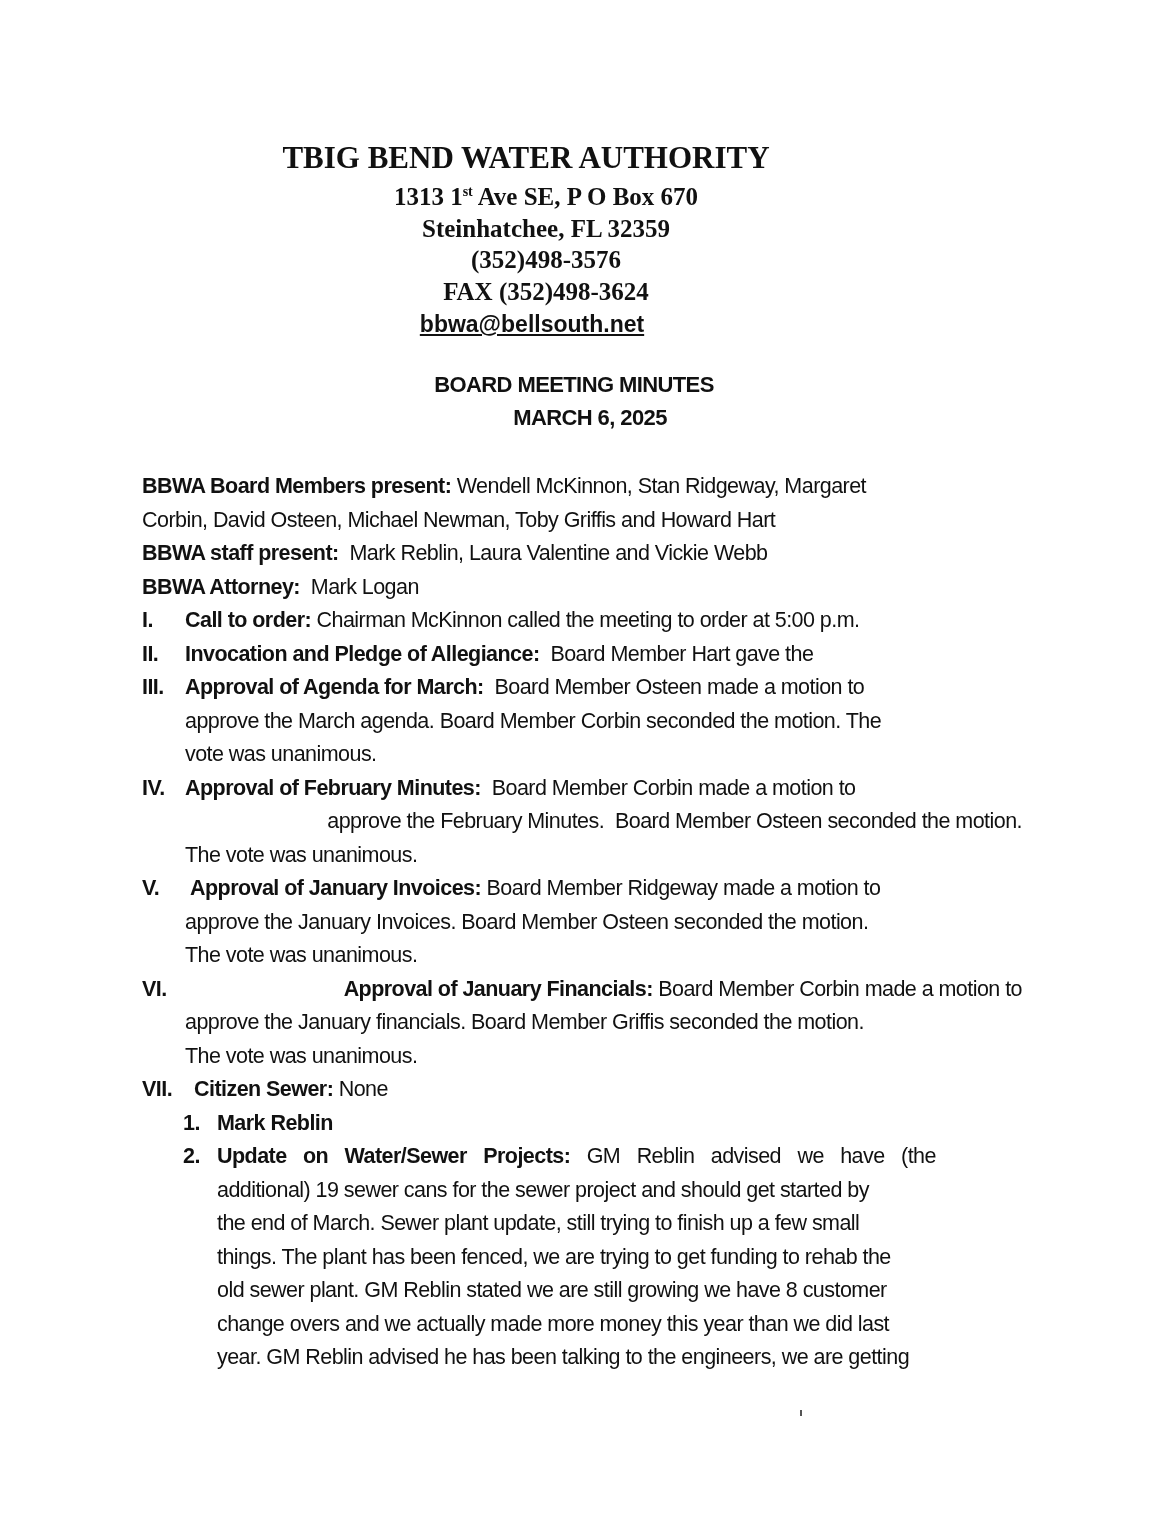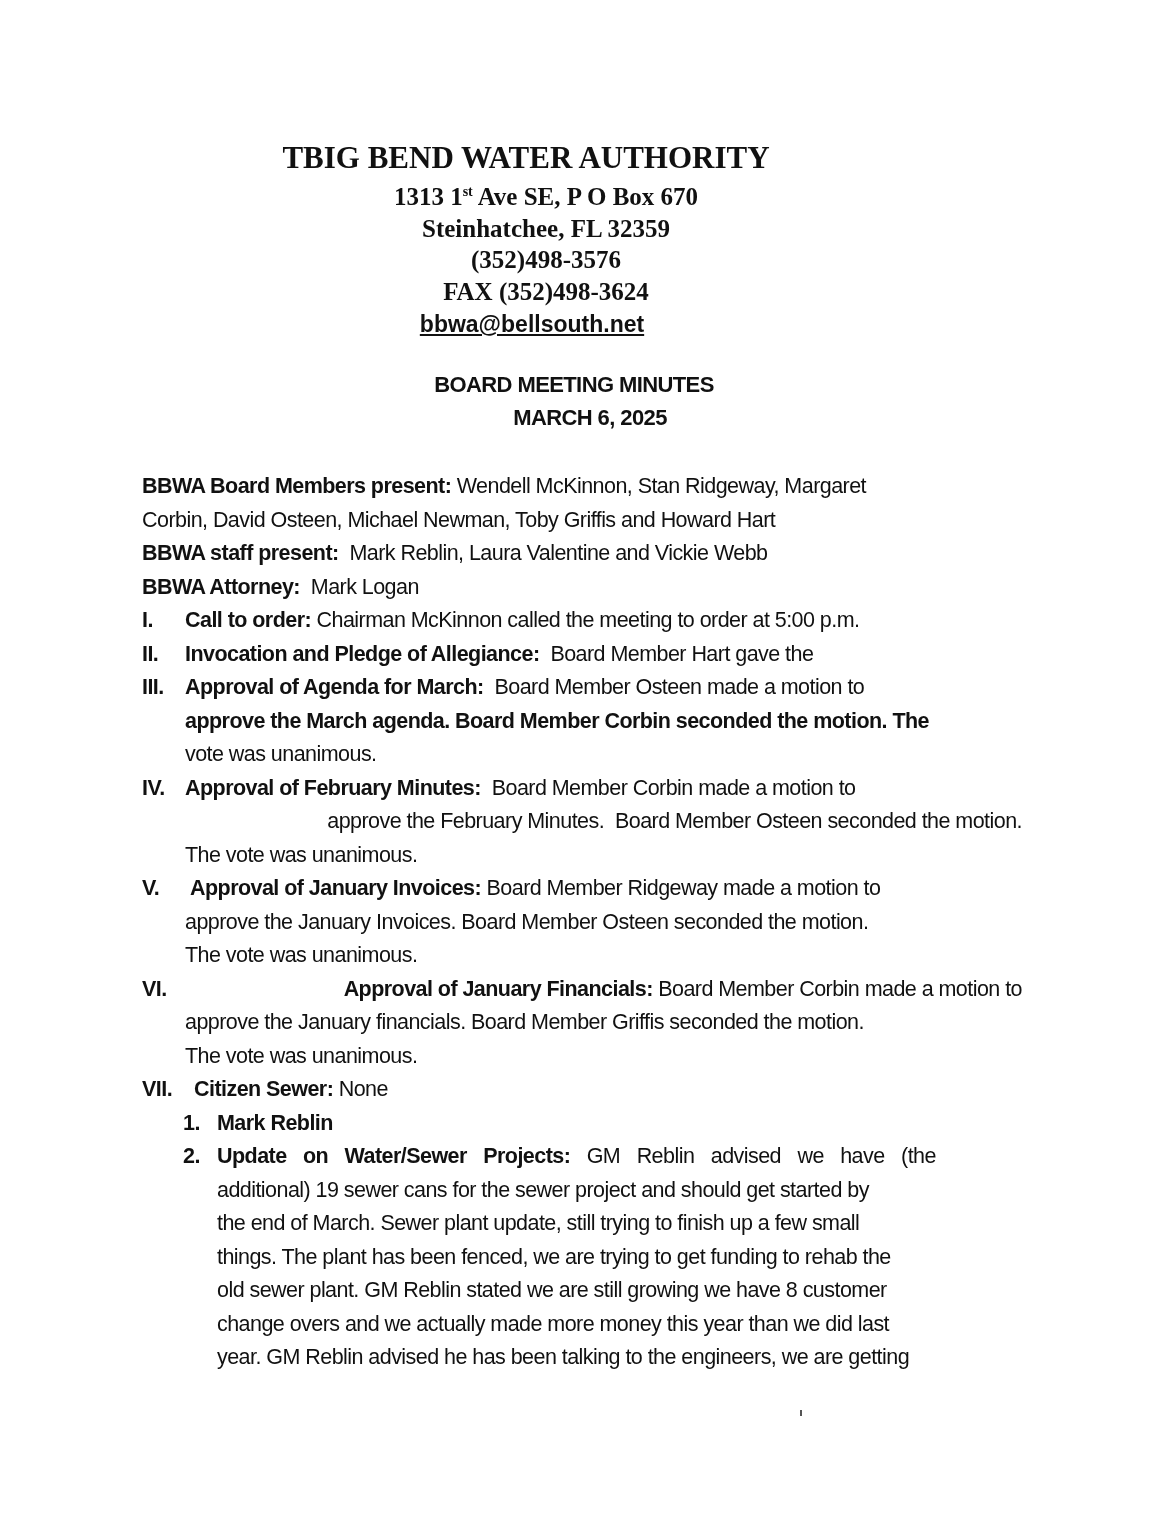--- a/index.html
+++ b/index.html
@@ -54,21 +54,21 @@
 
     <div id="items">
         <div class="item">
           <div class="line indent" style="white-space: pre;"><span class="num">I.</span><b>Call to order:</b><span> Chairman McKinnon called the meeting to order at 5:00 p.m.</span></div>
         </div>
         <div class="item">
           <div class="line indent" style="white-space: pre;"><span class="num">II.</span><b>Invocation and Pledge of Allegiance:</b><span>  Board Member Hart gave the</span></div>
         </div>
         <div class="item">
           <div class="line indent" style="white-space: pre;"><span class="num">III.</span><b>Approval of Agenda for March:</b><span>  Board Member Osteen made a motion to</span></div>
-          <div class="line indent" style="white-space: pre; font-weight: bold;"><span>approve the March agenda. Board Member Corbin seconded the motion. The</span></div>
+          <div class="line indent" style="white-space: pre;"><span>approve the March agenda. Board Member Corbin seconded the motion. The</span></div>
           <div class="line indent" style="white-space: pre;"><span>vote was unanimous.</span></div>
         </div>
         <div class="item">
           <div class="line indent" style="white-space: pre;"><span class="num">IV.</span><b>Approval of February Minutes:</b><span>  Board Member Corbin made a motion to</span></div>
           <div class="line indent" style="white-space: pre; text-align: right;"><span>approve the February Minutes.  Board Member Osteen seconded the motion.</span></div>
           <div class="line indent" style="white-space: pre;"><span>The vote was unanimous.</span></div>
         </div>
         <div class="item">
           <div class="line indent" style="white-space: pre; padding-left: 48px;"><span class="num">V.</span><b>Approval of January Invoices:</b><span> Board Member Ridgeway made a motion to</span></div>
           <div class="line indent" style="white-space: pre;"><span>approve the January Invoices. Board Member Osteen seconded the motion.</span></div>

